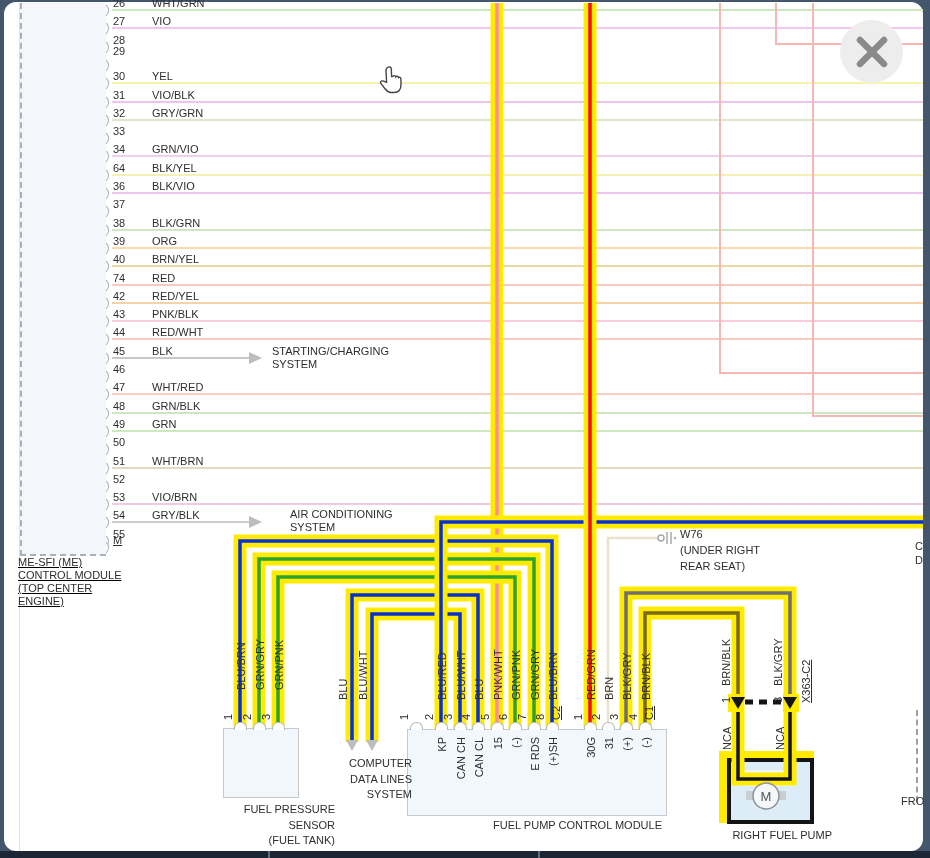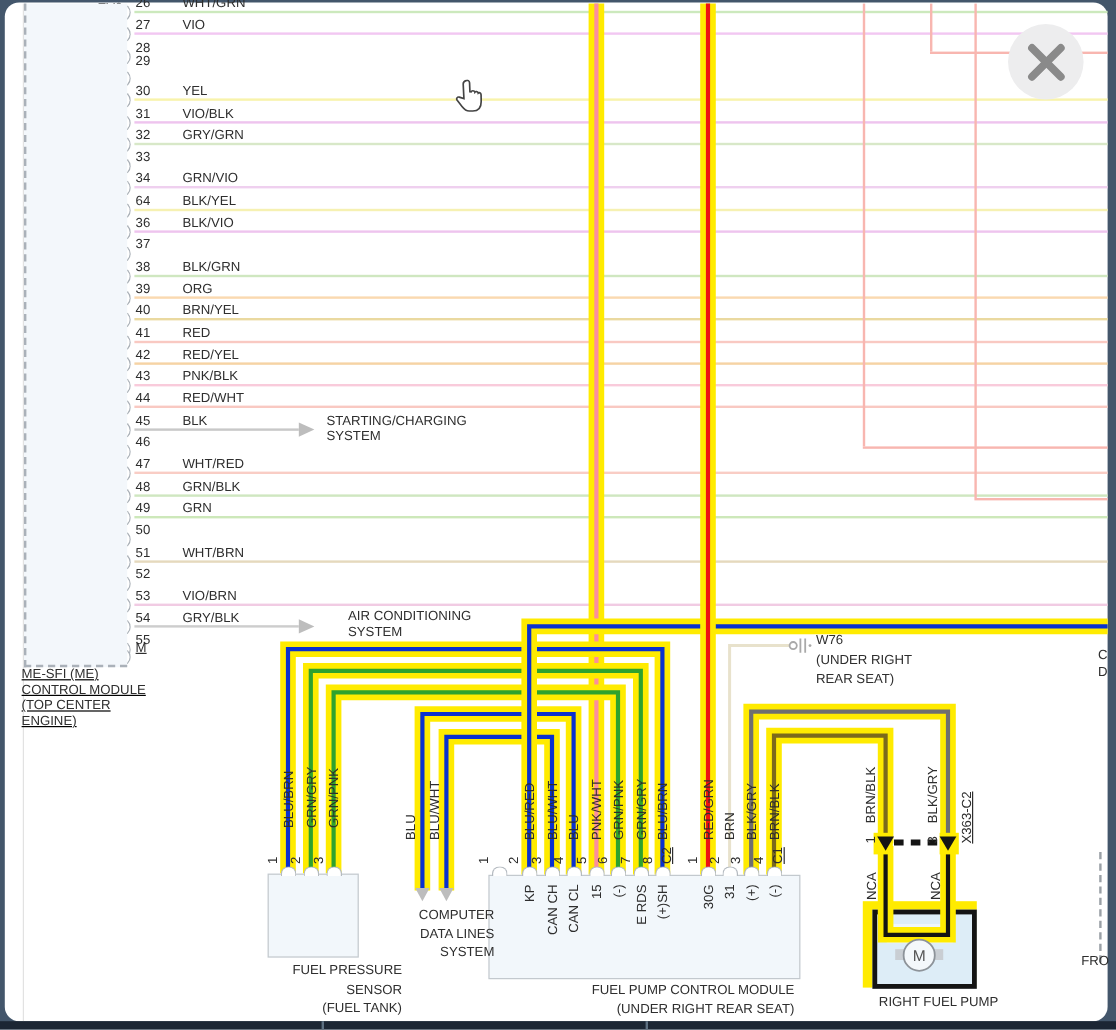--- a/index.html
+++ b/index.html
@@ -90,21 +90,21 @@
     <div class=" lbl" style="position: absolute; left: 112px; top: 228.6px; width: 811px; height: 2px; background: rgb(207, 231, 192);"></div>
     <div class="bump" style="left: 101px; top: 240.9px;"></div>
     <div class=" lbl" style="position: absolute; left: 113px; top: 234.9px;">39</div>
     <div class=" lbl" style="position: absolute; left: 152px; top: 234.9px;">ORG</div>
     <div class=" lbl" style="position: absolute; left: 112px; top: 246.9px; width: 811px; height: 2px; background: rgb(250, 217, 176);"></div>
     <div class="bump" style="left: 101px; top: 259.2px;"></div>
     <div class=" lbl" style="position: absolute; left: 113px; top: 253.2px;">40</div>
     <div class=" lbl" style="position: absolute; left: 152px; top: 253.2px;">BRN/YEL</div>
     <div class=" lbl" style="position: absolute; left: 112px; top: 265.2px; width: 811px; height: 2px; background: rgb(234, 217, 160);"></div>
     <div class="bump" style="left: 101px; top: 277.5px;"></div>
-    <div class=" lbl" style="position: absolute; left: 113px; top: 271.5px;">41</div>
+    <div class=" lbl" style="position: absolute; left: 113px; top: 271.5px;">74</div>
     <div class=" lbl" style="position: absolute; left: 152px; top: 271.5px;">RED</div>
     <div class=" lbl" style="position: absolute; left: 112px; top: 283.5px; width: 811px; height: 2px; background: rgb(249, 201, 194);"></div>
     <div class="bump" style="left: 101px; top: 295.8px;"></div>
     <div class=" lbl" style="position: absolute; left: 113px; top: 289.8px;">42</div>
     <div class=" lbl" style="position: absolute; left: 152px; top: 289.8px;">RED/YEL</div>
     <div class=" lbl" style="position: absolute; left: 112px; top: 301.8px; width: 811px; height: 2px; background: rgb(246, 211, 164);"></div>
     <div class="bump" style="left: 101px; top: 314.1px;"></div>
     <div class=" lbl" style="position: absolute; left: 113px; top: 308.1px;">43</div>
     <div class=" lbl" style="position: absolute; left: 152px; top: 308.1px;">PNK/BLK</div>
     <div class=" lbl" style="position: absolute; left: 112px; top: 320.1px; width: 811px; height: 2px; background: rgb(249, 203, 219);"></div>
@@ -314,21 +314,20 @@
 <div class="box" style="left:223px;top:728px;width:74px;height:68px;"></div>
 <div class="abs txt cap" style="left:185px;top:802px;width:150px;">
   <div>FUEL PRESSURE</div>
   <div>SENSOR</div>
   <div>(FUEL TANK)</div>
 </div>
 
 <div class="box" style="left:407px;top:729px;width:258px;height:85px;"></div>
 <div class="abs txt cap" style="left:412px;top:818px;width:250px;">
   <div>FUEL PUMP CONTROL MODULE</div>
-  <div>(UNDER RIGHT REAR SEAT)</div>
 </div>
 
 <div class="abs toplayer" style="left:656px;top:530px;width:22px;height:16px;">
   <svg width="22" height="16">
       <circle cx="5" cy="8" r="3" fill="none" stroke="#a9a9a9" stroke-width="1.5"></circle>
   <line x1="11" y1="2" x2="11" y2="14" stroke="#a9a9a9" stroke-width="1.5"></line>
   <line x1="15" y1="2" x2="15" y2="14" stroke="#a9a9a9" stroke-width="1.5"></line>
   <circle cx="19" cy="8" r="1.2" fill="#a9a9a9"></circle>
     </svg>
 </div>

